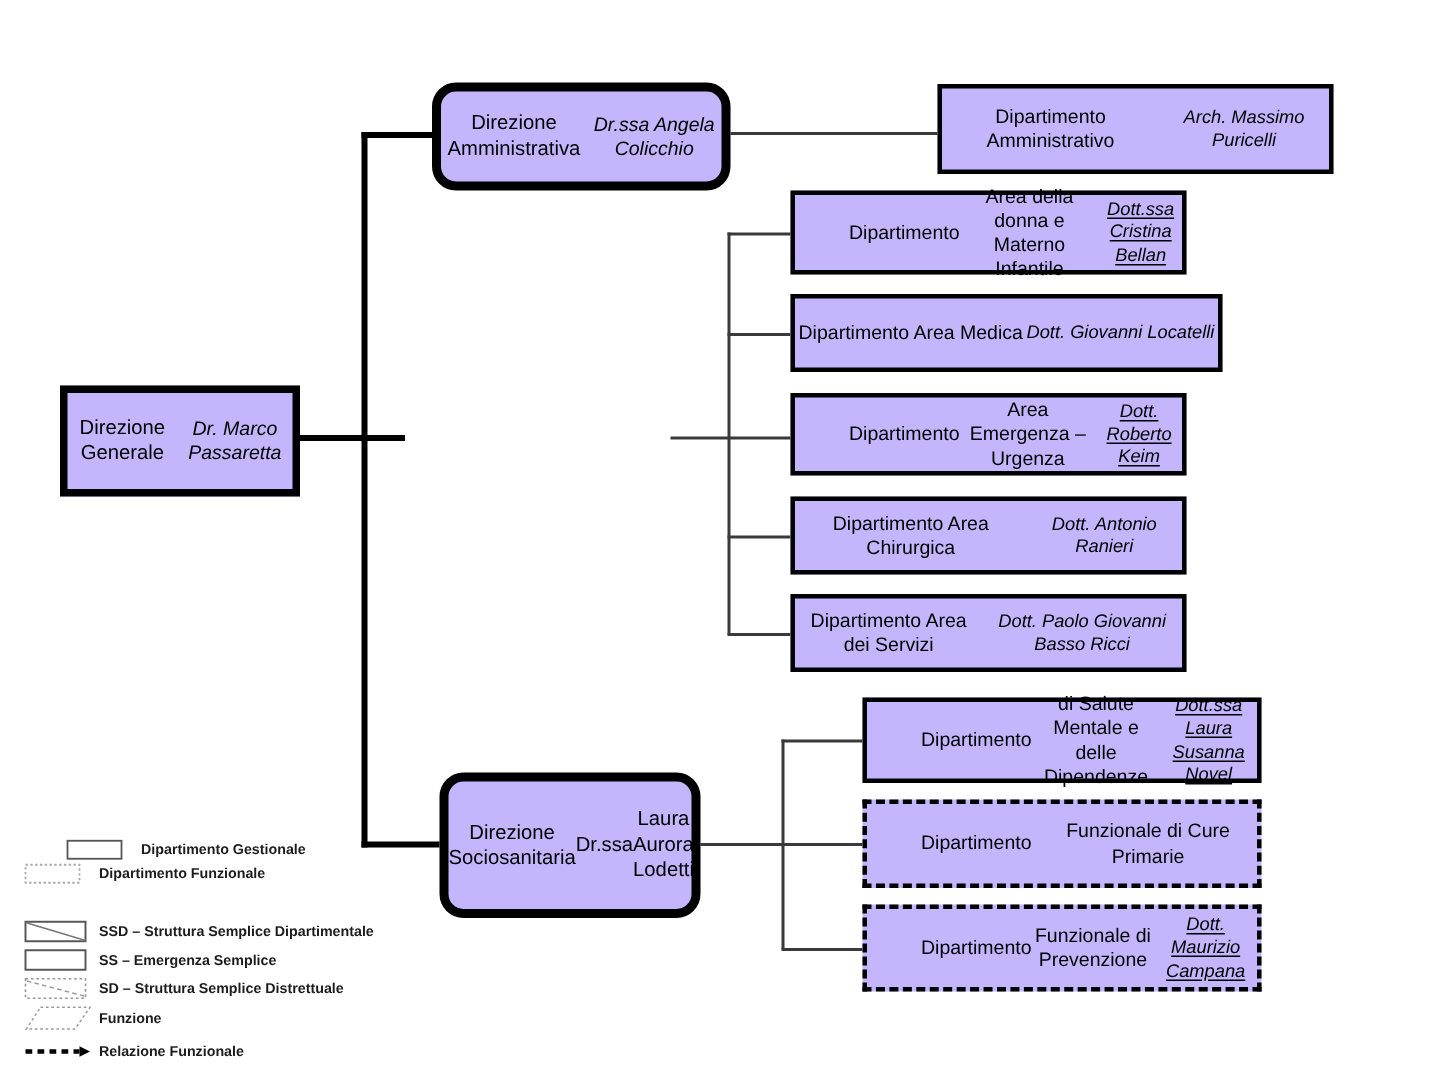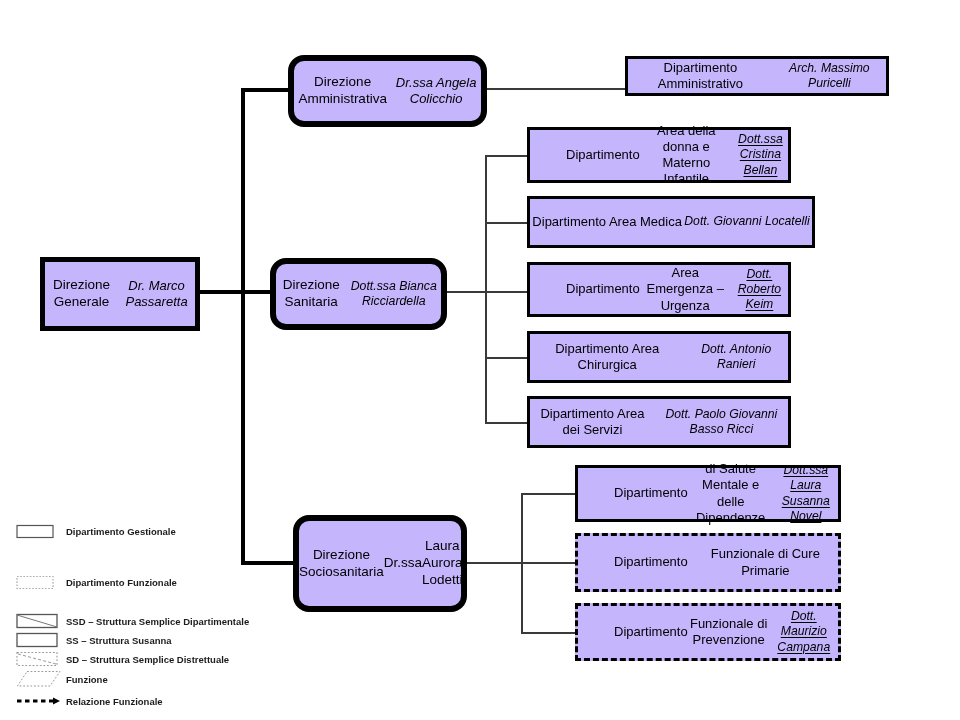--- a/index.html
+++ b/index.html
@@ -52,32 +52,28 @@
   <div class="node thick-rect big" style="left:40px;top:257px;width:160px;height:74px;align-items:center;">
     <div class="t">Direzione Generale</div>
     <div class="p">Dr. Marco Passaretta</div>
   </div>
 
   <div class="node rounded big" style="left:288px;top:55px;width:199px;height:72px;">
     <div class="t">Direzione Amministrativa</div>
     <div class="p">Dr.ssa Angela Colicchio</div>
   </div>
 
-  <div class="node rounded big" style="left:270px;top:258px;width:177px;height:72px;">
-    <div class="t">Direzione Sanitaria</div>
-    <div class="p" style="font-size:12.3px">Dott.ssa Bianca Ricciardella</div>
-  </div>
 
   <div class="node rounded big" style="left:293px;top:515px;width:174px;height:97px;">
     <div class="t">Direzione Sociosanitaria</div>
     <div class="t">Dr.ssa</div>
     <div class="t">Laura Aurora Lodetti</div>
   </div>
 
-  <div class="node dept" style="left:625px;top:56px;width:264px;height:40px;">
+  <div class="node dept" style="left:625px;top:56px;width:264px;height:60px;">
     <div class="t">Dipartimento Amministrativo</div>
     <div class="p">Arch. Massimo Puricelli</div>
   </div>
 
   <div class="node dept tight" style="left:527px;top:127px;width:264px;height:56px;">
     <div class="t">Dipartimento</div>
     <div class="t2">Area della donna e Materno Infantile</div>
     <div class="p u">Dott.ssa Cristina Bellan</div>
   </div>
 
@@ -112,21 +108,21 @@
     <div class="t">Dipartimento</div>
     <div class="t2">Funzionale di Cure Primarie</div>
   </div>
 
   <div class="node dashed-dept tight" style="left:575px;top:603px;width:266px;height:58px;">
     <div class="t">Dipartimento</div>
     <div class="t2">Funzionale di Prevenzione</div>
     <div class="p u">Dott. Maurizio Campana</div>
   </div>
 
-  <div class="legend-row" style="top:522px;">
+  <div class="legend-row" style="top:557px;margin-left:28px;">
     <span class="legend-shape">
       <svg width="40" height="15">
           <rect x="1" y="1.5" width="36" height="12" fill="none" stroke="#555" stroke-width="1.2"></rect>
         </svg>
     </span>
     <span class="legend-label">Dipartimento Gestionale</span>
   </div>
 
   <div class="legend-row" style="top:573px;">
     <span class="legend-shape">
@@ -147,21 +143,21 @@
     </span>
     <span class="legend-label">SSD – Struttura Semplice Dipartimentale</span>
   </div>
 
   <div class="legend-row" style="top:631px;">
     <span class="legend-shape">
       <svg width="44" height="16">
           <rect x="1" y="1.5" width="40" height="13" fill="none" stroke="#555" stroke-width="1.3"></rect>
         </svg>
     </span>
-    <span class="legend-label">SS – Struttura Susanna</span>
+    <span class="legend-label">SS – Emergenza Semplice</span>
   </div>
 
   <div class="legend-row" style="top:650px;">
     <span class="legend-shape">
       <svg width="44" height="16">
           <rect x="1" y="1.5" width="40" height="13" fill="none" stroke="#999" stroke-width="1.1" stroke-dasharray="1.8,1.8"></rect>
           <line x1="2" y1="3" x2="40" y2="13" stroke="#999" stroke-width="1" stroke-dasharray="3,2.2"></line>
         </svg>
     </span>
     <span class="legend-label">SD – Struttura Semplice Distrettuale</span>

